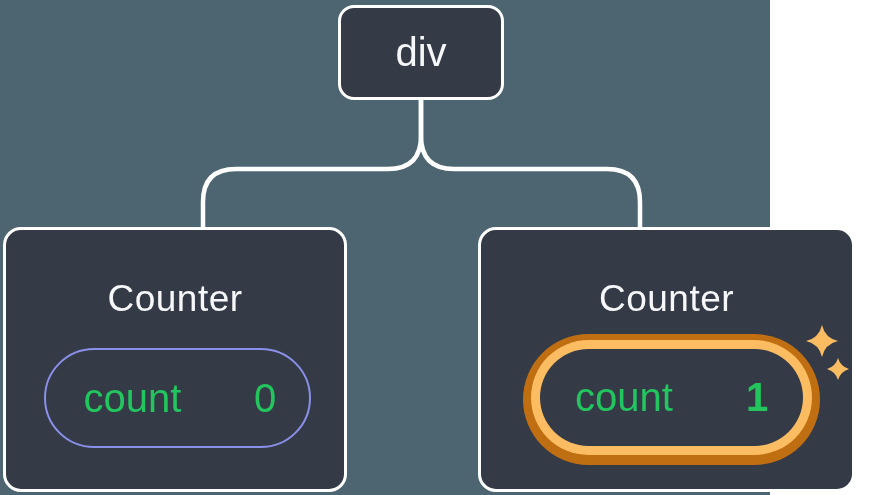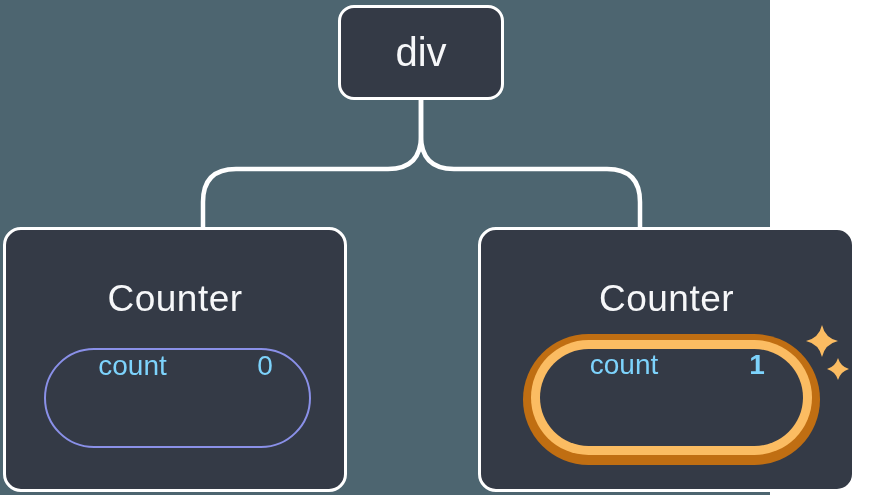--- a/index.html
+++ b/index.html
@@ -54,23 +54,23 @@
     text-align: center;
     font-size: 37px;
     font-weight: 500;
     letter-spacing: 0.5px;
     color: #F6F7F9;
   }
 
   
   .pill {
     display: flex;
-    align-items: flex-start;
-    color: #7dd3fc;
-    font-size: 28px;
+    align-items: center;
+    color: #22c55e;
+    font-size: 40px;
   }
   .pill-plain {
     position: absolute;
     left: 38px; top: 118px;
     width: 267px; height: 100px;
     border: 2px solid #8A90E8;
     border-radius: 52px;
   }
   .pill-cell {
     display: flex;

